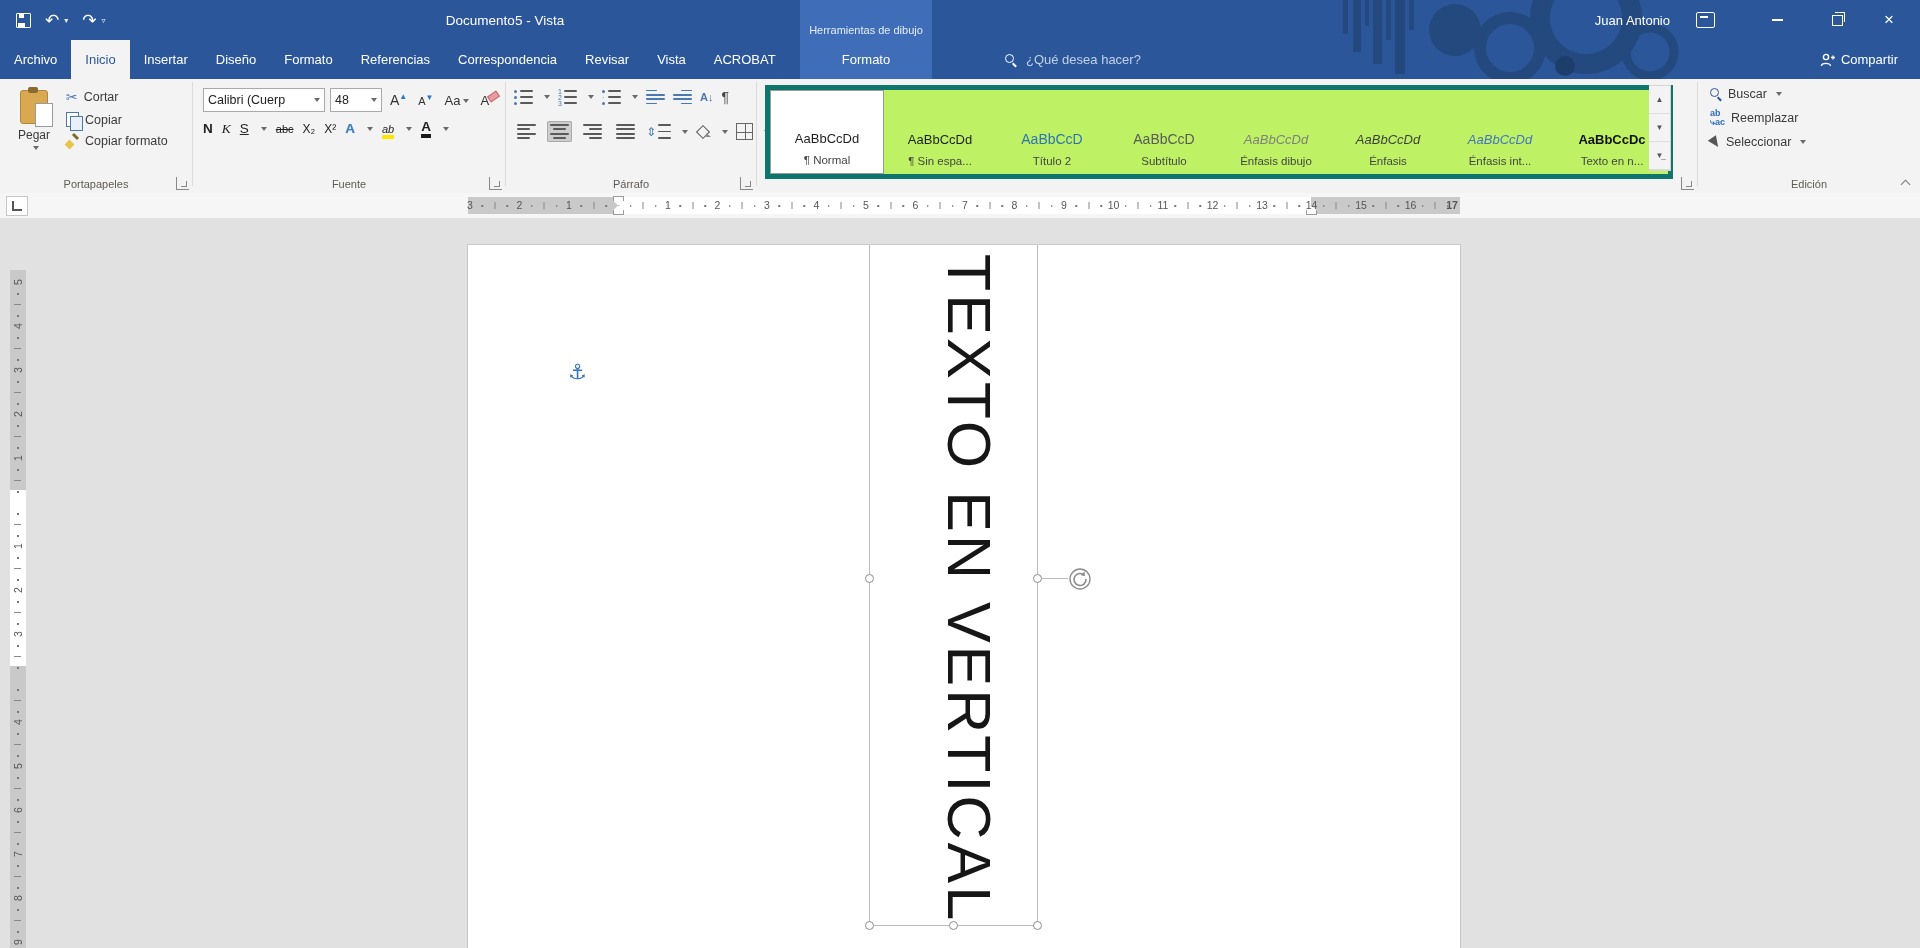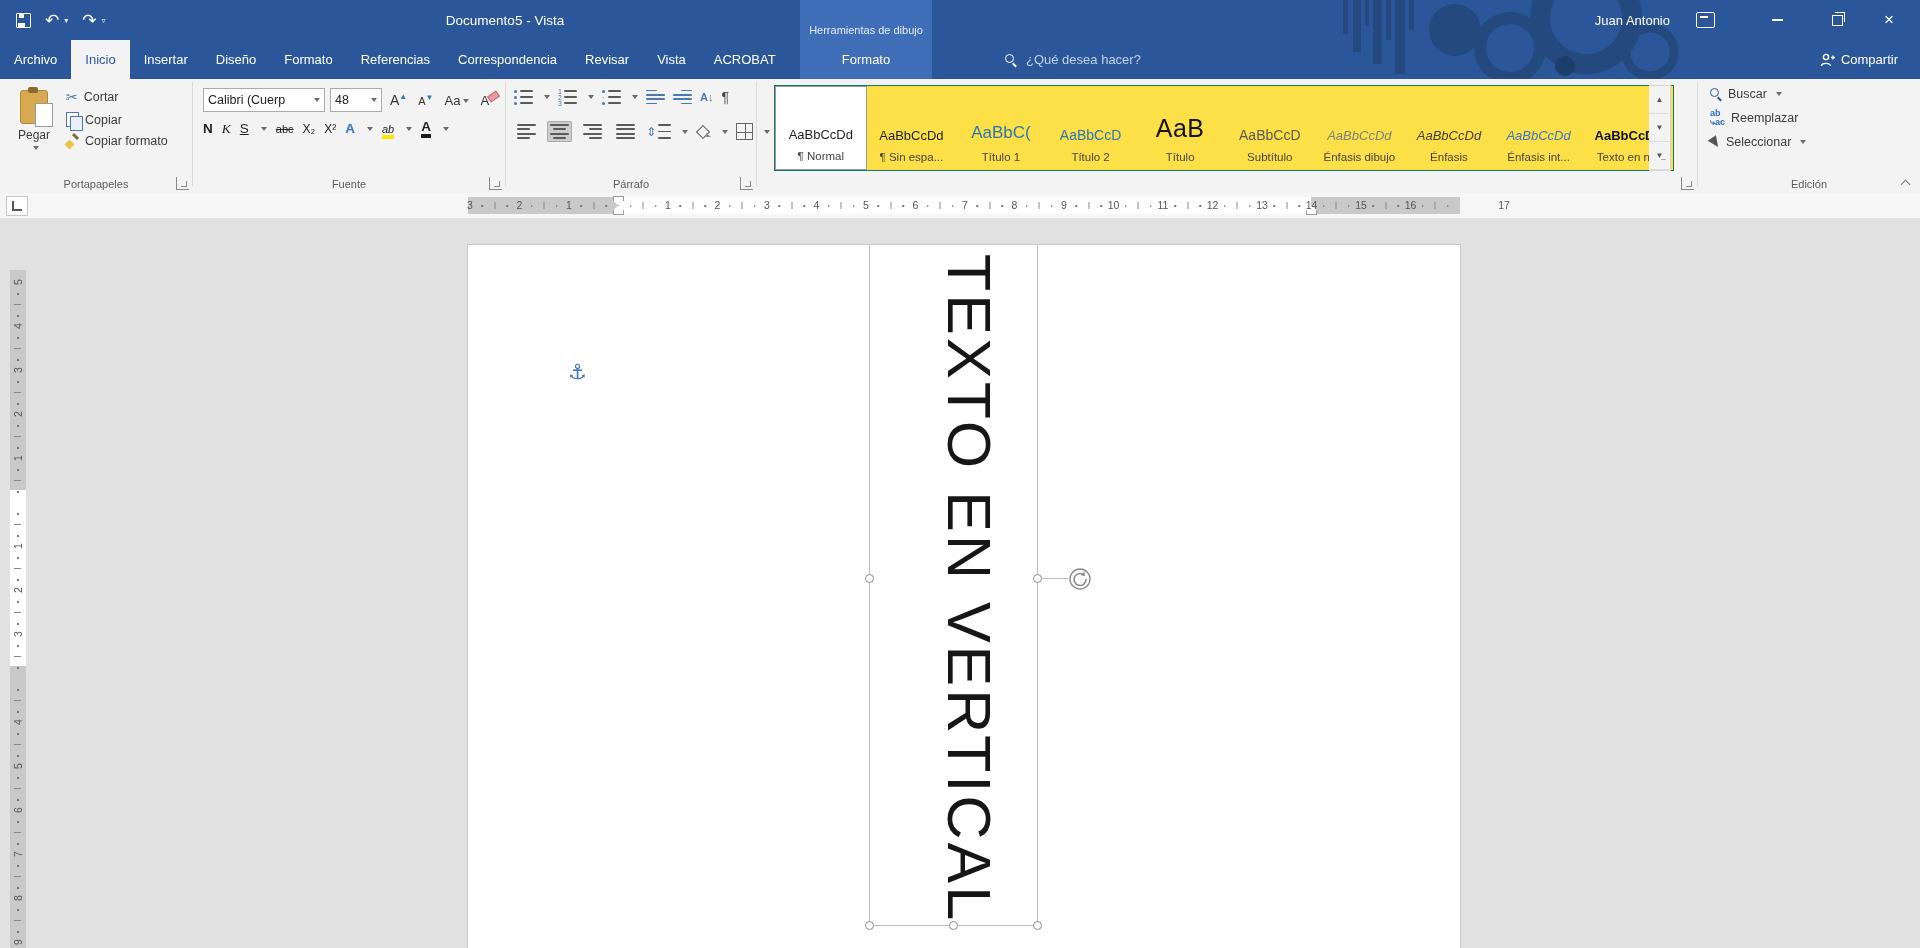--- a/index.html
+++ b/index.html
@@ -109,21 +109,21 @@
   .spacing .ar{font-size:12px;color:#4a78b0;}
   .bucket{width:15px;height:11px;position:relative;}
   .bucket:before{content:"";position:absolute;left:2px;top:1px;width:8px;height:8px;border:1.6px solid #555;transform:rotate(45deg);}
   .bucket:after{content:"";position:absolute;right:0;bottom:0;width:5px;height:4px;background:#8b8b8b;clip-path:polygon(0 0,100% 100%,0 100%);}
   .bordericon{width:15px;height:15px;border:1.2px solid #666;position:relative;}
   .bordericon:before{content:"";position:absolute;left:50%;top:0;width:1.2px;height:100%;background:#666;}
   .bordericon:after{content:"";position:absolute;top:50%;left:0;height:1.2px;width:100%;background:#666;}
 
   
   .stylesg{width:940px;}
-  .gallery{position:absolute;left:8px;top:6px;width:898px;height:84px;background:#fde047;border:1px solid #0f766e;display:flex;margin-left:9px;}
+  .gallery{position:absolute;left:8px;top:6px;width:898px;height:84px;background:#bef264;border:5px solid #0f766e;display:flex;}
   .stitem{flex:1 1 0;display:flex;flex-direction:column;align-items:center;justify-content:flex-end;padding:6px 2px 7px;gap:8px;white-space:nowrap;overflow:hidden;}
   .stitem .lbl{font-size:11.5px;color:#444;}
   .stitem.selected{border:1px solid #98celli;}
   .stitem.selected{border:1px solid #9a9a9a;background:#fff;}
   .sp0,.sp1{font-size:13px;color:#1f1f1f;}
   .sp2{font-size:17px;color:#2e74b5;}
   .sp3{font-size:14px;color:#2e74b5;}
   .sp4{font-size:25px;color:#141414;font-weight:300;letter-spacing:.5px;}
   .sp5{font-size:14px;color:#5a5a5a;}
   .sp6{font-size:13px;font-style:italic;color:#7f7f7f;}
@@ -432,30 +432,22 @@
     <div class="gallery">
       <div class="stitem selected">
           <span class="sp0">AaBbCcDd</span>
           <span class="lbl">¶ Normal</span>
         </div>
       <div class="stitem">
           <span class="sp1">AaBbCcDd</span>
           <span class="lbl">¶ Sin espa...</span>
         </div>
       <div class="stitem">
-          <span class="sp2">AaBbC(</span>
-          <span class="lbl">Título 1</span>
-        </div>
-      <div class="stitem">
           <span class="sp3">AaBbCcD</span>
           <span class="lbl">Título 2</span>
-        </div>
-      <div class="stitem">
-          <span class="sp4">AaB</span>
-          <span class="lbl">Título</span>
         </div>
       <div class="stitem">
           <span class="sp5">AaBbCcD</span>
           <span class="lbl">Subtítulo</span>
         </div>
       <div class="stitem">
           <span class="sp6">AaBbCcDd</span>
           <span class="lbl">Énfasis dibujo</span>
         </div>
       <div class="stitem">
@@ -583,21 +575,21 @@
       <span class="rtick" style="left: 868.25px;"></span>
       <span class="rdot" style="left: 880.6px;"></span>
       <span class="rnum" style="left: 893px;">15</span>
       <span class="rdot" style="left: 905.4px;"></span>
       <span class="rtick" style="left: 917.75px;"></span>
       <span class="rdot" style="left: 930.1px;"></span>
       <span class="rnum" style="left: 942.5px;">16</span>
       <span class="rdot" style="left: 954.9px;"></span>
       <span class="rtick" style="left: 967.25px;"></span>
       <span class="rdot" style="left: 979.6px;"></span>
-      <span class="rnum" style="left: 1036px;">17</span>
+      <span class="rnum" style="left: 984px; font-weight: bold;">17</span>
     </div>
 </div>
 
 <div class="docarea">
   <div class="vruler" id="vruler">
     <div class="white"></div>
   <span class="vnum" style="top: 6px;">5</span>
       <span class="vdot" style="top: 23px;"></span>
       <span class="vtick" style="top: 34px;"></span>
       <span class="vdot" style="top: 45px;"></span>

